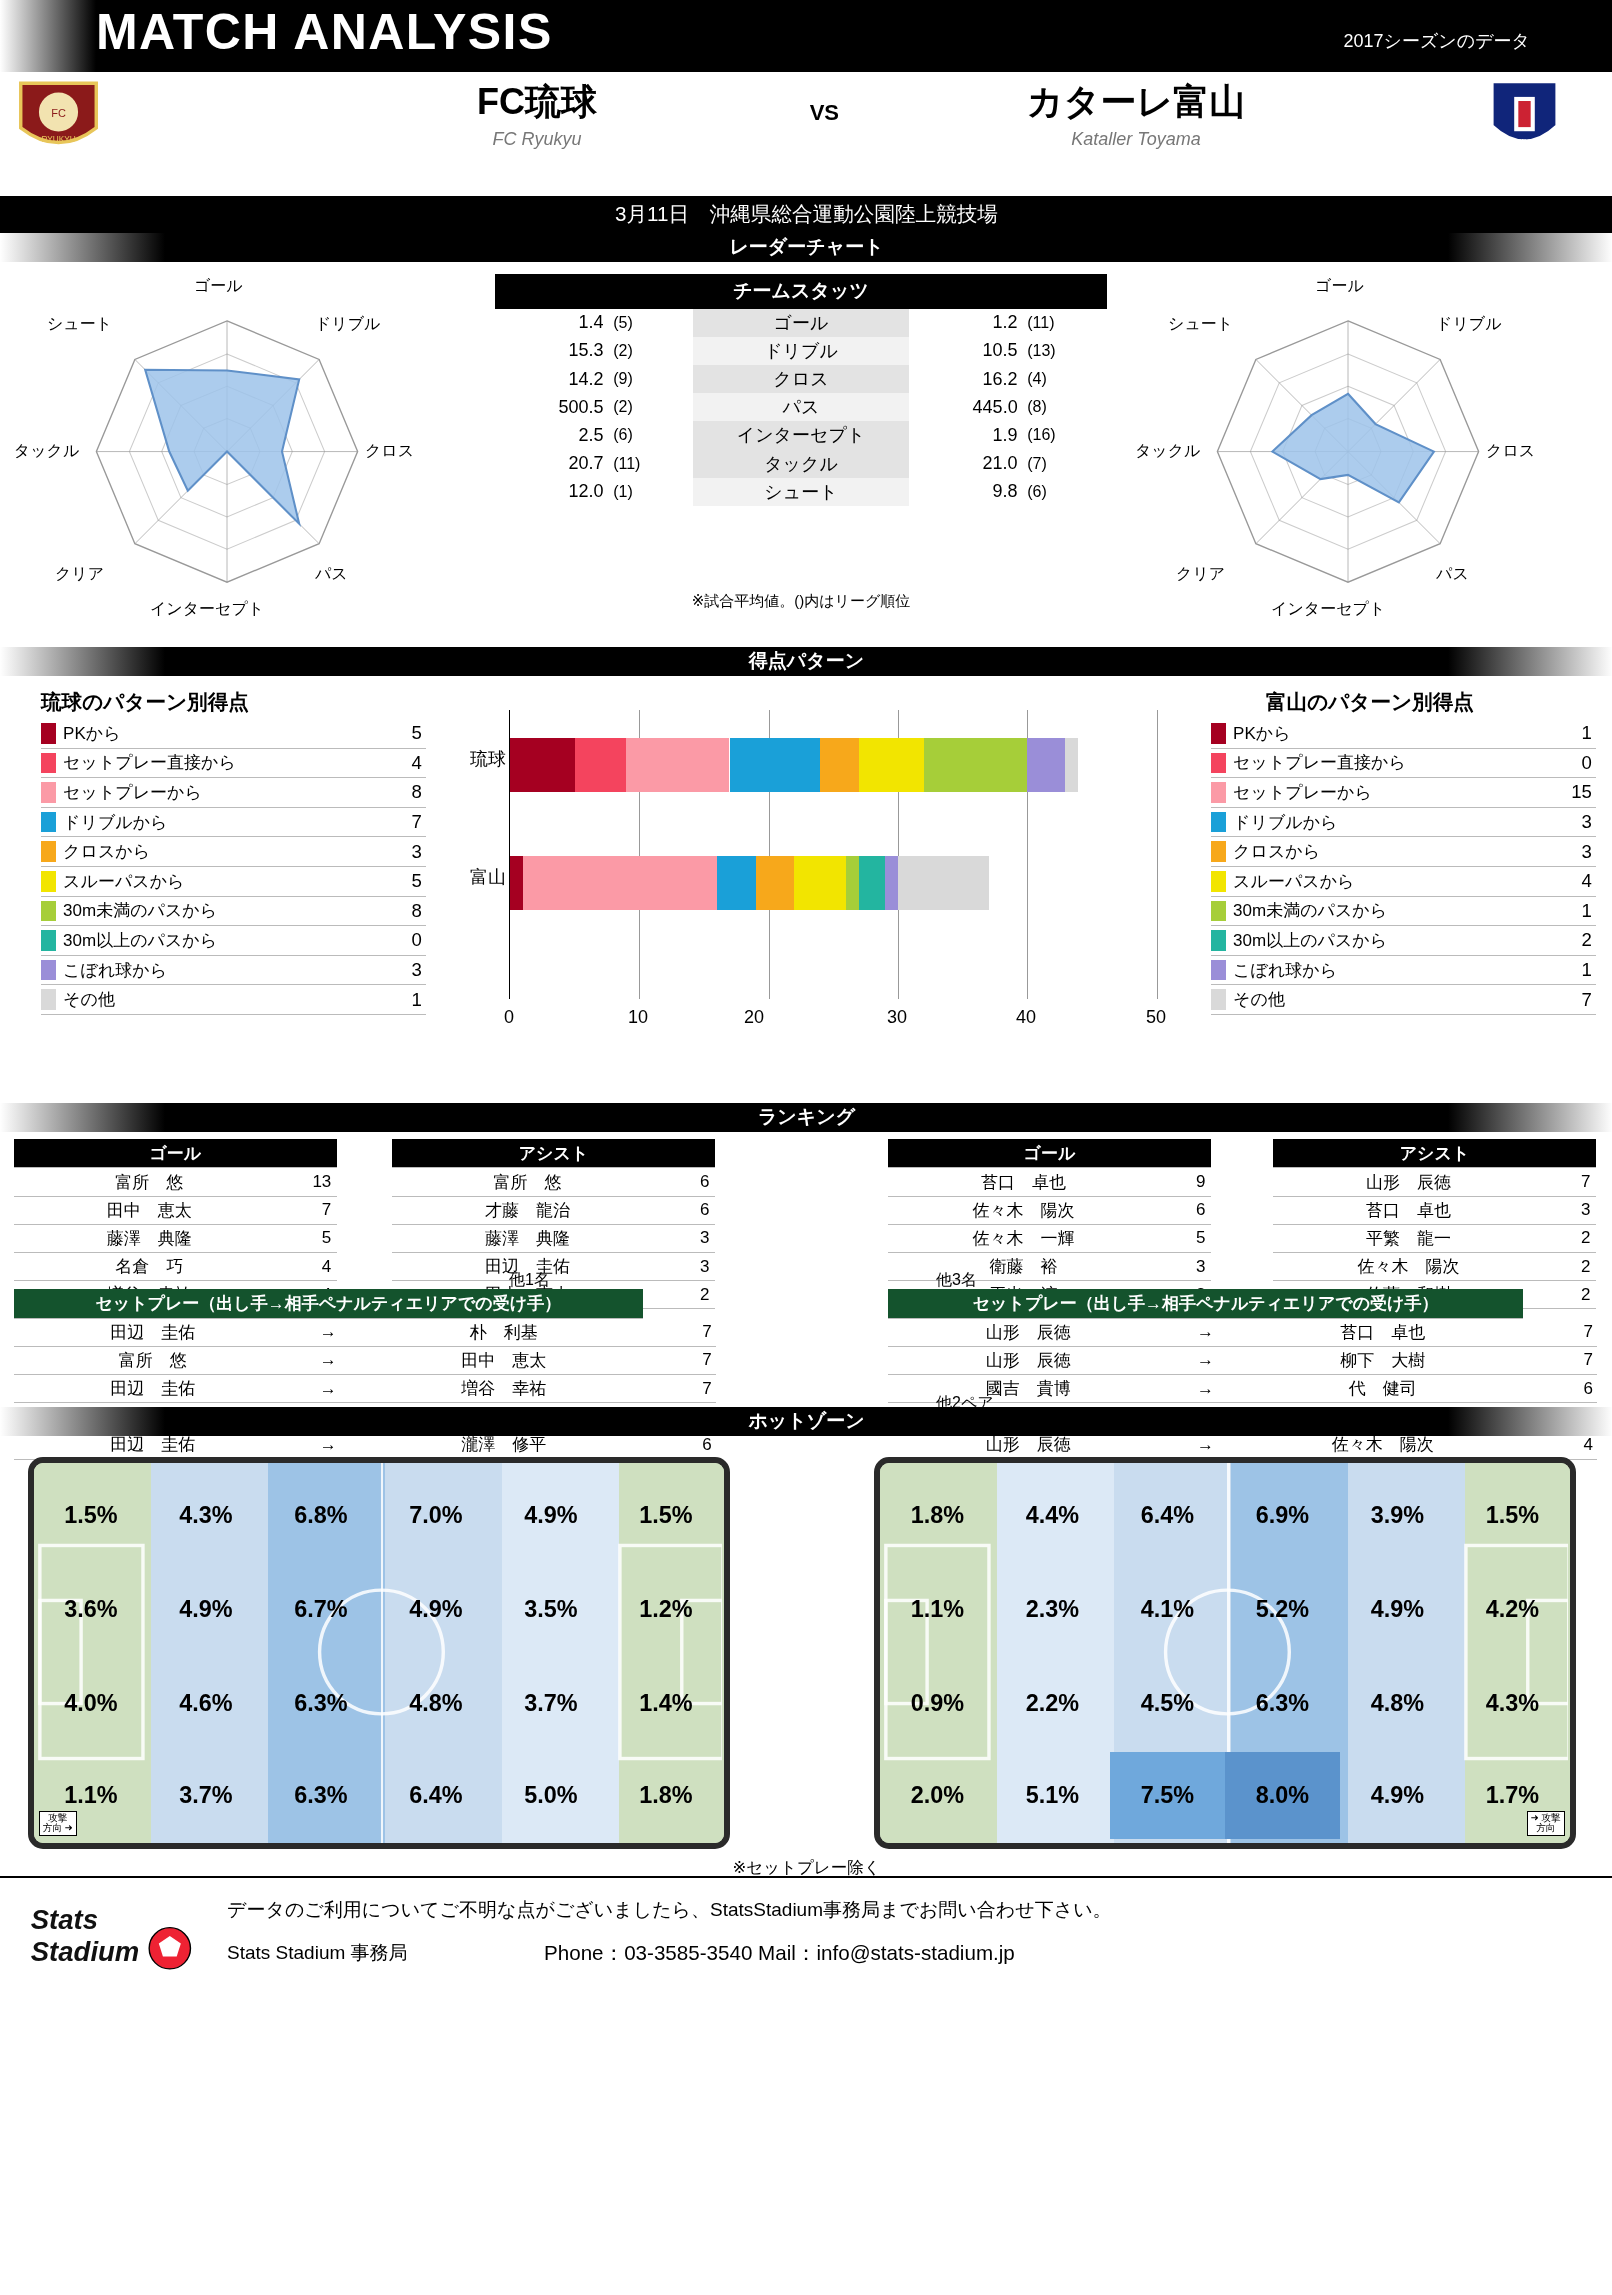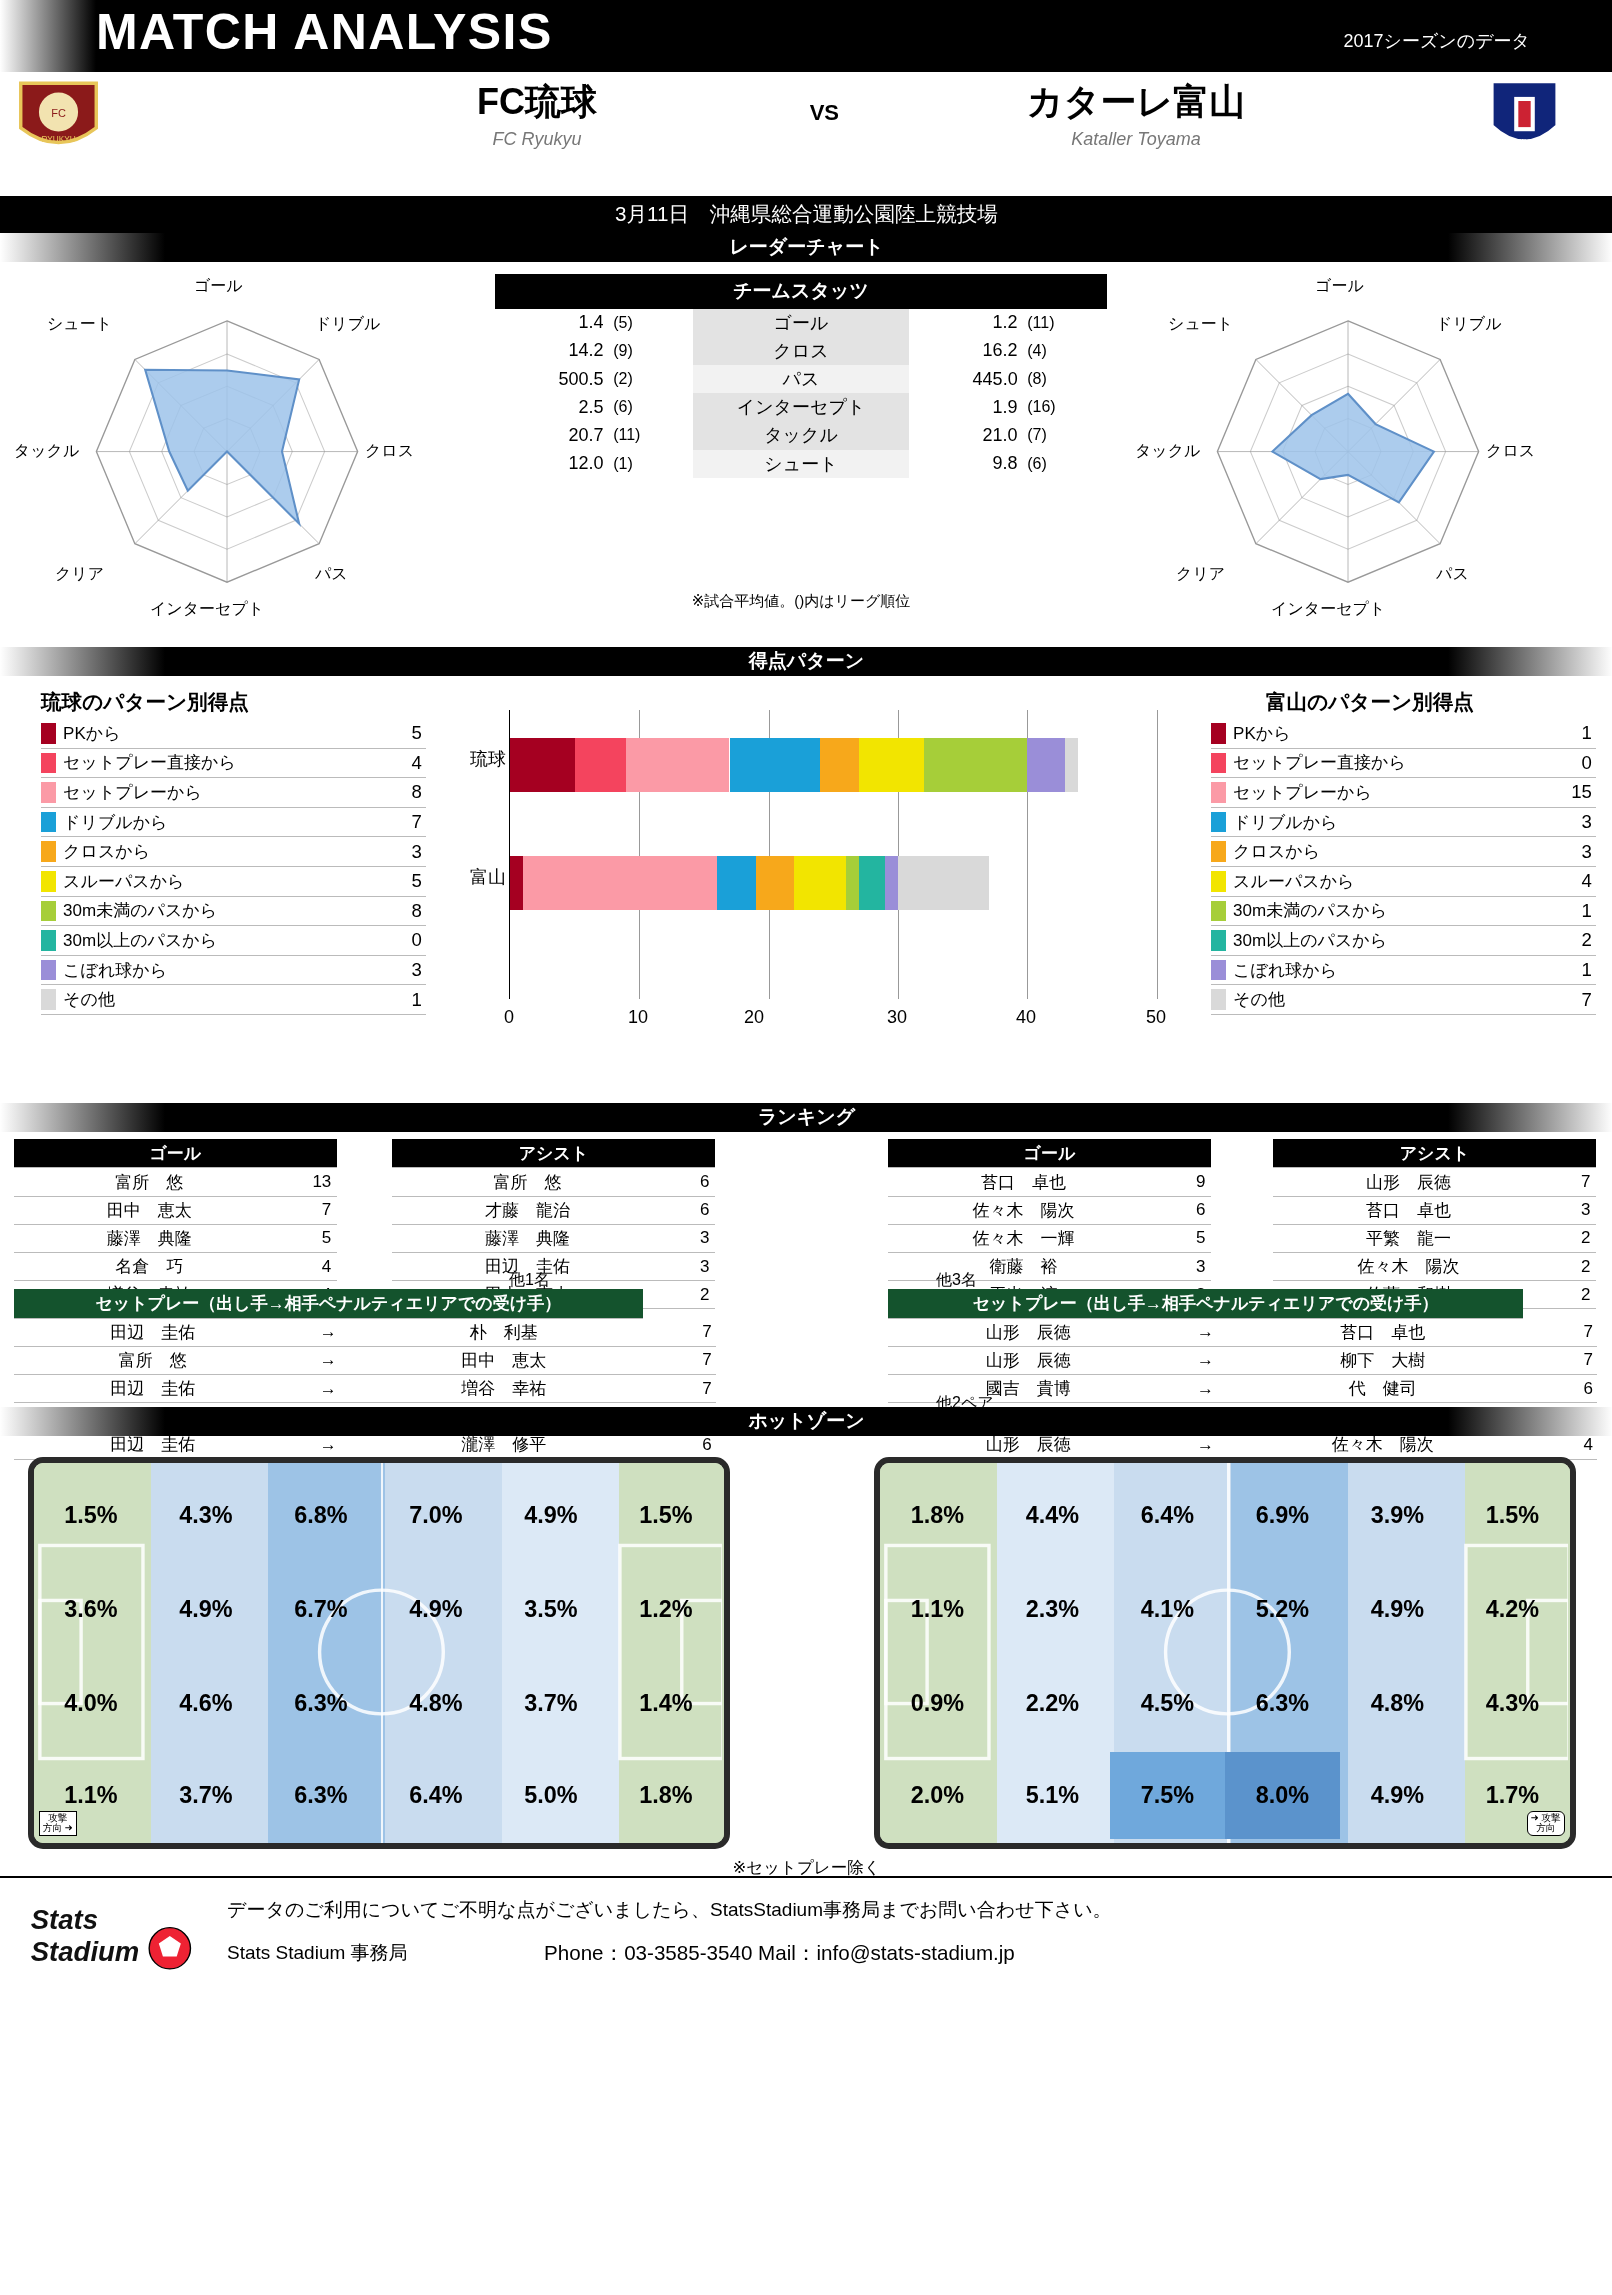--- a/index.html
+++ b/index.html
@@ -182,20 +182,27 @@
           <tr>
             <td class="hdr" colspan="6">チームスタッツ</td>
           </tr>
       <tr>
             <td class="v">1.4</td>
             <td class="r">(5)</td>
             <td class="n">ゴール</td>
             <td class="v">1.2</td>
             <td class="r">(11)</td>
           </tr>
+      <tr class="alt">
+            <td class="v">15.3</td>
+            <td class="r">(2)</td>
+            <td class="n">ドリブル</td>
+            <td class="v">10.5</td>
+            <td class="r">(13)</td>
+          </tr>
       <tr>
             <td class="v">14.2</td>
             <td class="r">(9)</td>
             <td class="n">クロス</td>
             <td class="v">16.2</td>
             <td class="r">(4)</td>
           </tr>
       <tr class="alt">
             <td class="v">500.5</td>
             <td class="r">(2)</td>
@@ -763,21 +770,21 @@
         <div class="cell">4.3%</div>
       </div>
       <div class="cellrow" style="top:289px;height:87px;">
         <div class="cell">2.0%</div>
         <div class="cell">5.1%</div>
         <div class="cell" style="background:#6fa8dc;">7.5%</div>
         <div class="cell" style="background:#5b93cc;">8.0%</div>
         <div class="cell">4.9%</div>
         <div class="cell">1.7%</div>
       </div>
-      <div class="arrowbox" style="right:5.5px;border-radius:6px;">➜ 攻撃<br>方向</div>
+      <div class="arrowbox" style="right:5.5px;">➜ 攻撃<br>方向</div>
     </div>
 
     <div class="hz-note">※セットプレー除く</div>
   </div>
 
   <div class="footer">
     <div class="foot-logo">
       <svg width="179" height="83" viewBox="0 0 260 120">
         <text x="4" y="52" font-size="40" font-weight="bold" font-style="italic" fill="#111" font-family="Liberation Sans, sans-serif">Stats</text>
         <text x="4" y="98" font-size="40" font-weight="bold" font-style="italic" fill="#111" font-family="Liberation Sans, sans-serif">Stadium</text>

